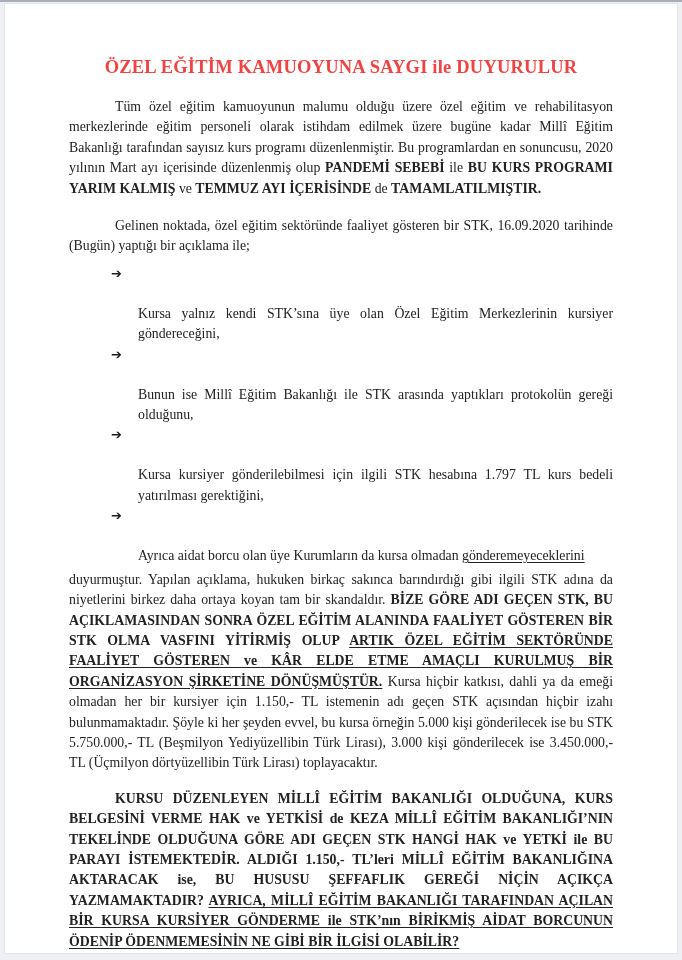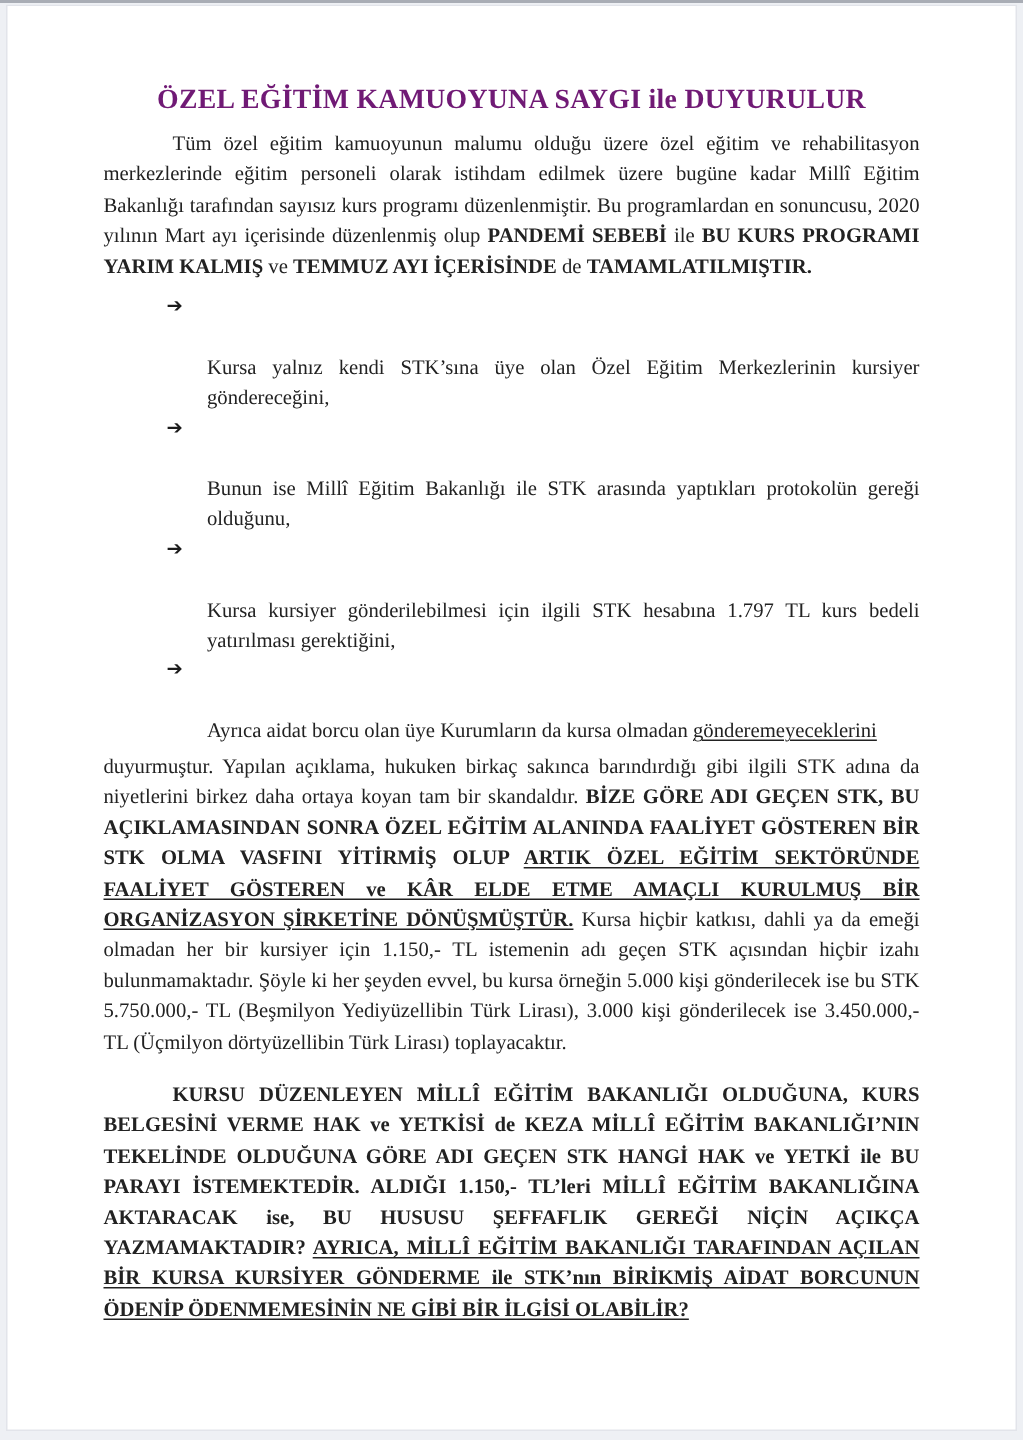--- a/index.html
+++ b/index.html
@@ -30,31 +30,31 @@
     font-weight:bold;
     font-size:15px;
     letter-spacing:.4px;
   }
   .headline{
     text-align:center;
     font-weight:bold;
     font-size:18.5px;
     margin-top:21px;
     letter-spacing:.2px;
-    color:#701a75;
+    color:#ef4444;
   }
   p{
     margin:0;
     text-align:justify;
     font-size:13.8px;
     line-height:20.4px;
     color:#222;
   }
   .indent{text-indent:46px;}
-  .p1{margin-top:8px;}
+  .p1{margin-top:19px;}
   .p2{margin-top:17px;}
   .p3{margin-top:3px;}
   .p4{margin-top:15px;font-weight:bold;}
   b{font-weight:bold;}
   .u{text-decoration:underline;text-underline-offset:2px;}
   .bullet-list{
     margin-top:7px;
     padding-left:42px;
   }
   .bullet-item{
@@ -83,20 +83,21 @@
 <body>
 
 <div class="frame">
   <div class="page">
 
 
     <div class="headline">ÖZEL EĞİTİM KAMUOYUNA SAYGI ile DUYURULUR</div>
 
     <p class="p1 indent"><span>Tüm özel eğitim kamuoyunun malumu olduğu üzere özel eğitim ve rehabilitasyon merkezlerinde eğitim personeli olarak istihdam edilmek üzere bugüne kadar Millî Eğitim Bakanlığı tarafından sayısız kurs programı düzenlenmiştir. Bu programlardan en sonuncusu, 2020 yılının Mart ayı içerisinde düzenlenmiş olup </span><b>PANDEMİ SEBEBİ</b><span> ile </span><b>BU KURS PROGRAMI YARIM KALMIŞ</b><span> ve </span><b>TEMMUZ AYI İÇERİSİNDE</b><span> de </span><b>TAMAMLATILMIŞTIR.</b></p>
 
+    <p class="p2 indent">Gelinen noktada, özel eğitim sektöründe faaliyet gösteren bir STK, 16.09.2020 tarihinde (Bugün) yaptığı bir açıklama ile;</p>
 
     <div class="bullet-list">
       <div class="bullet-item">
         <span class="arrow">➔</span>
         <div class="li-text">Kursa yalnız kendi STK’sına üye olan Özel Eğitim Merkezlerinin kursiyer göndereceğini,</div>
       </div>
       <div class="bullet-item">
         <span class="arrow">➔</span>
         <div class="li-text">Bunun ise Millî Eğitim Bakanlığı ile STK arasında yaptıkları protokolün gereği olduğunu,</div>
       </div>

